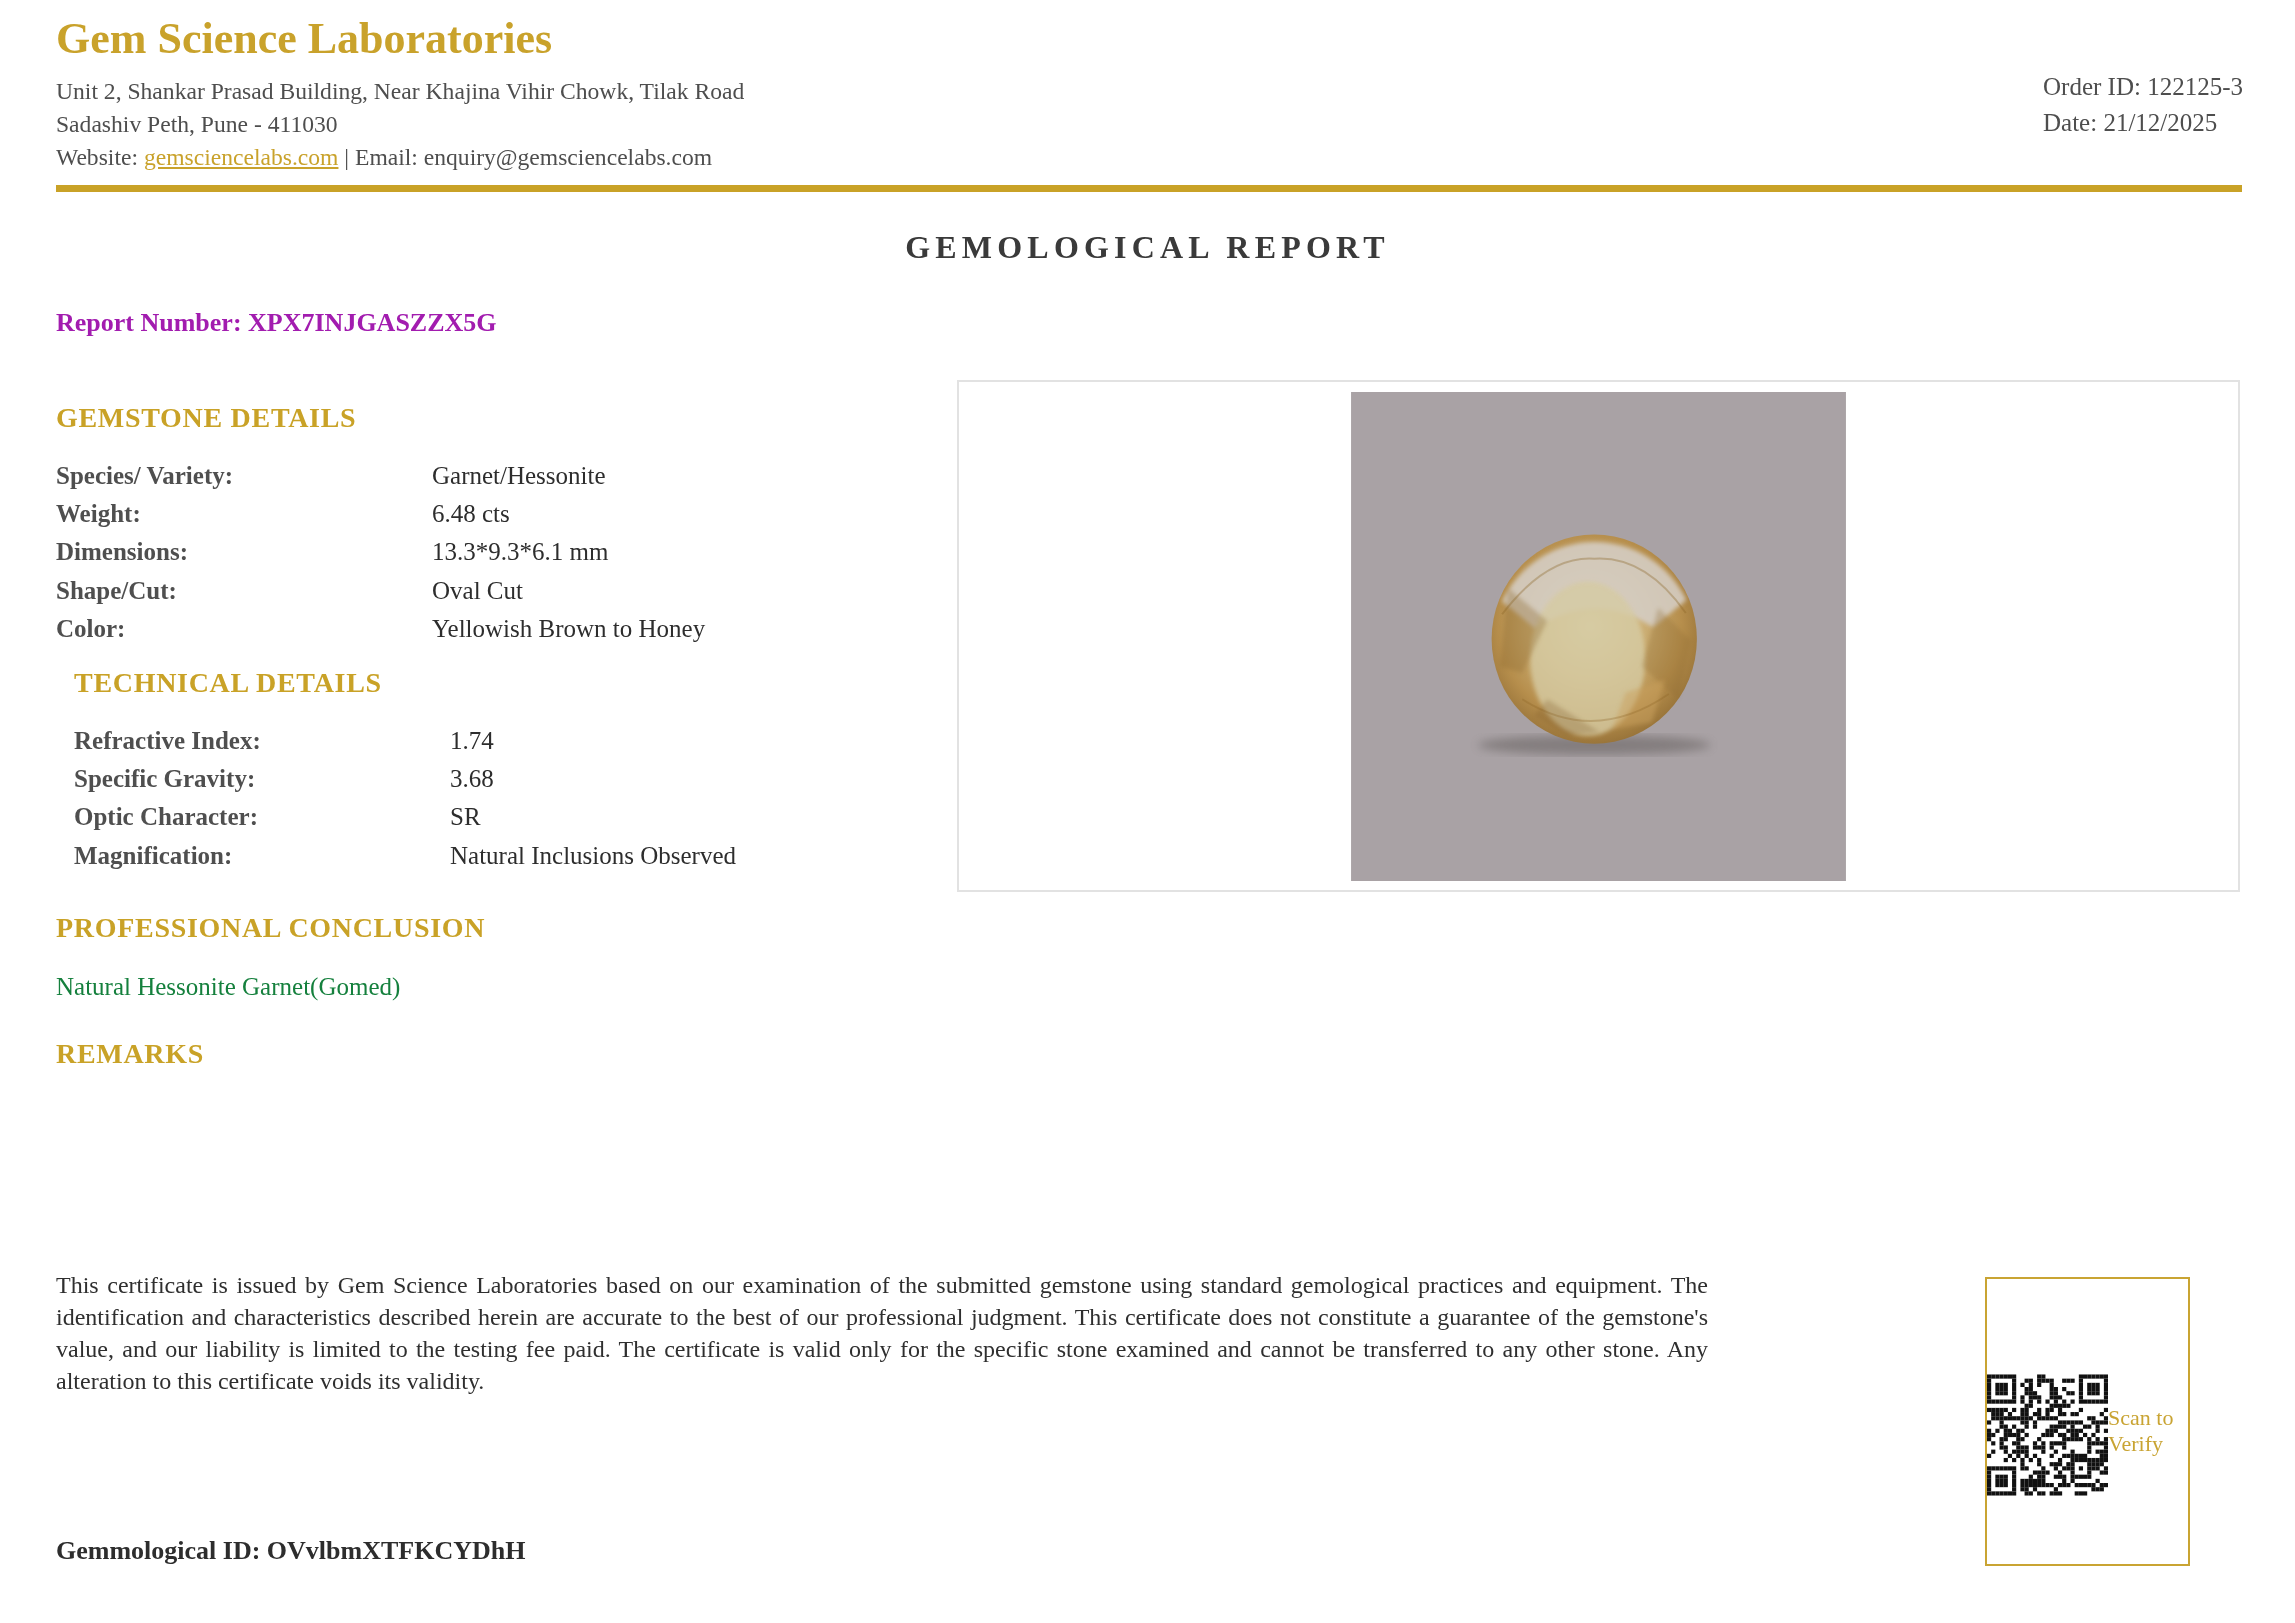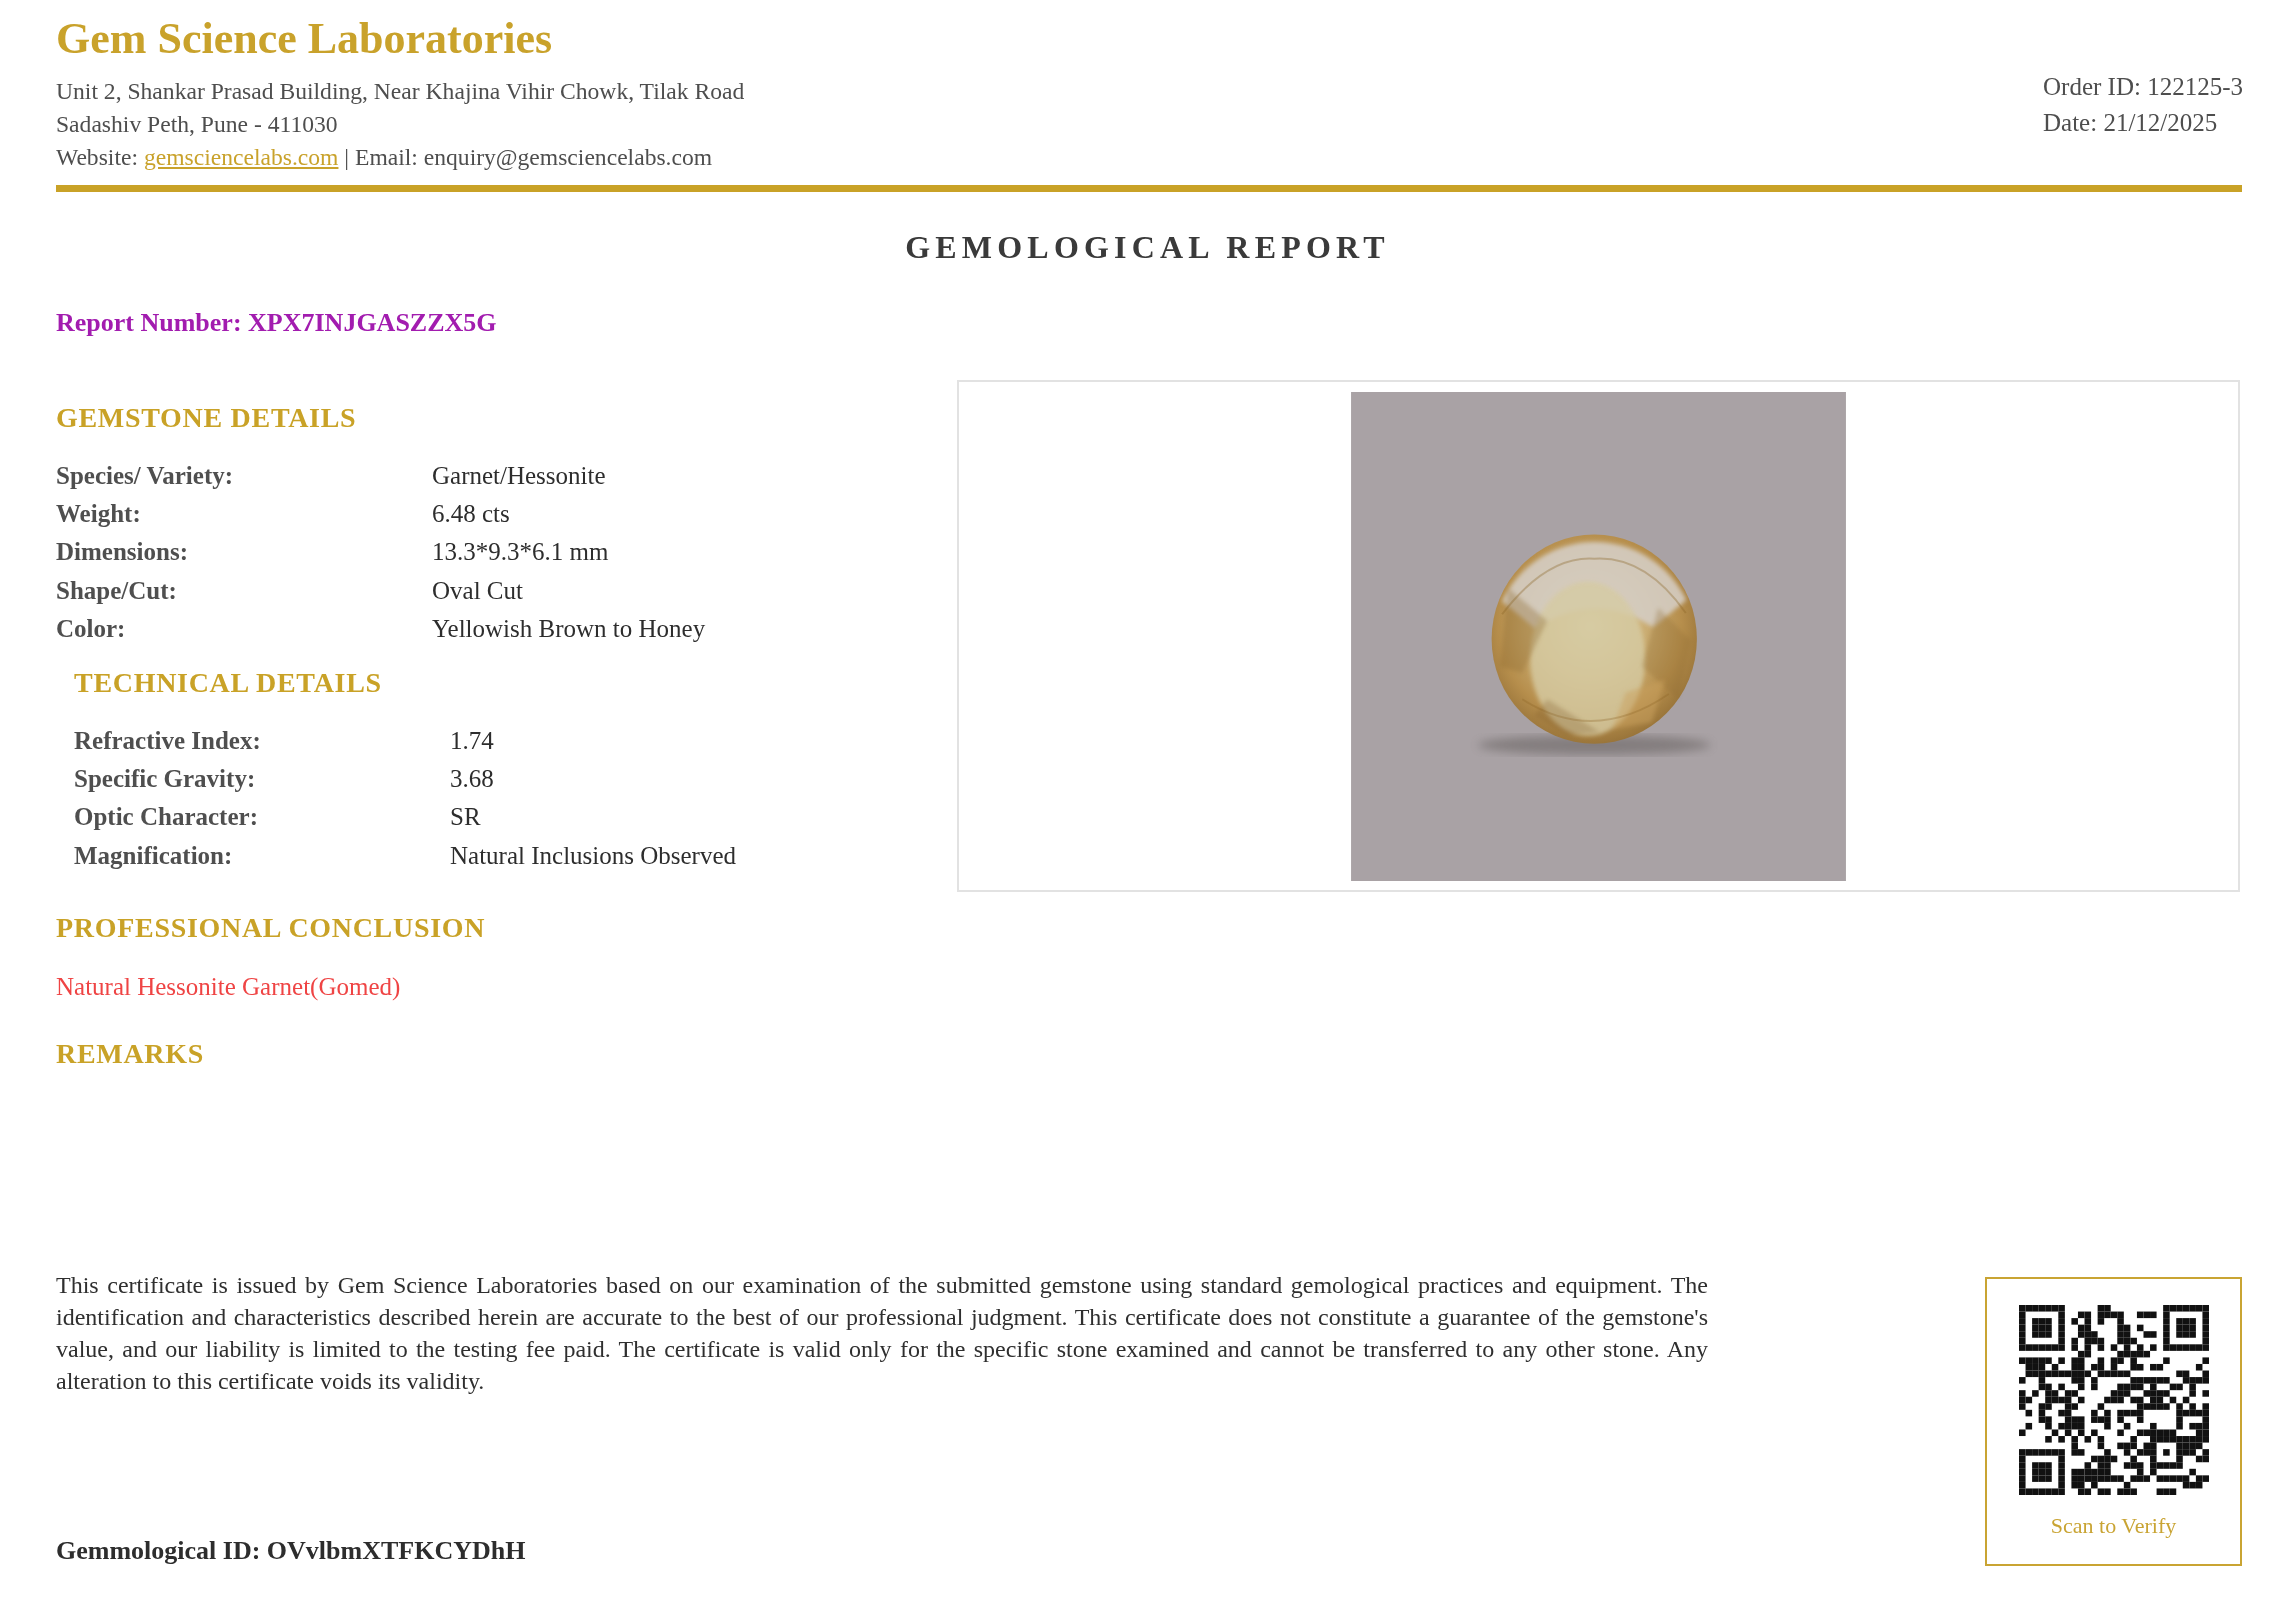--- a/index.html
+++ b/index.html
@@ -18,34 +18,34 @@
   
   .report-title{position:absolute;left:0;right:0;top:229px;text-align:center;
     font-size:32px;font-weight:bold;color:#3a3a3a;letter-spacing:5.2px;}
   .report-number{position:absolute;left:56px;top:308px;font-size:26px;font-weight:bold;color:#a21caf;}
   
   .section{position:absolute;left:56px;}
   .section-heading{font-size:28px;font-weight:bold;color:#C9A227;letter-spacing:0.7px;line-height:34px;margin:0 0 26px 0;}
   .detail-row{display:flex;font-size:25px;line-height:29px;margin-bottom:9.2px;}
   .detail-label{width:376px;flex:0 0 376px;font-weight:bold;color:#4f4f4f;}
   .detail-value{color:#2d2d2d;}
-  .body-text{font-size:25px;line-height:31px;color:#ef4444;margin:0;}
+  .body-text{font-size:25px;line-height:31px;color:#15803d;margin:0;}
   .remarks-text{width:870px;hyphens:manual;}
   
   .photo-frame{position:absolute;left:957px;top:380px;width:1283px;height:512px;
     box-sizing:border-box;border:2px solid #e2e2e2;background:#ffffff;
     display:flex;align-items:center;justify-content:center;}
   .gem-photo{width:495px;height:489px;display:block;}
   
   .disclaimer{position:absolute;left:56px;top:1245px;width:1652px;
     font-size:24px;line-height:32px;color:#2f2f2f;text-align:justify;}
   
-  .qr-box{position:absolute;left:1985px;top:1277px;width:257px;height:289px;
+  .qr-box{position:absolute;left:1985px;top:1277px;width:205px;height:289px;
     box-sizing:border-box;border:2.6px solid #C9A433;background:#fff;
-    display:flex;flex-direction:column;align-items:center;}
+    display:flex;flex-direction:row;align-items:center;}
   .qr-code{margin-top:26px;width:190px;height:190px;}
   .qr-caption{margin-top:18.3px;font-size:22px;color:#C9A433;}
   
   .cert-id{position:absolute;left:56px;top:1536px;font-size:26px;font-weight:bold;color:#2d2d2d;}
 </style>
 </head>
 <body>
 
 <div class="header-left">
   <div class="company-name">Gem Science Laboratories</div>

